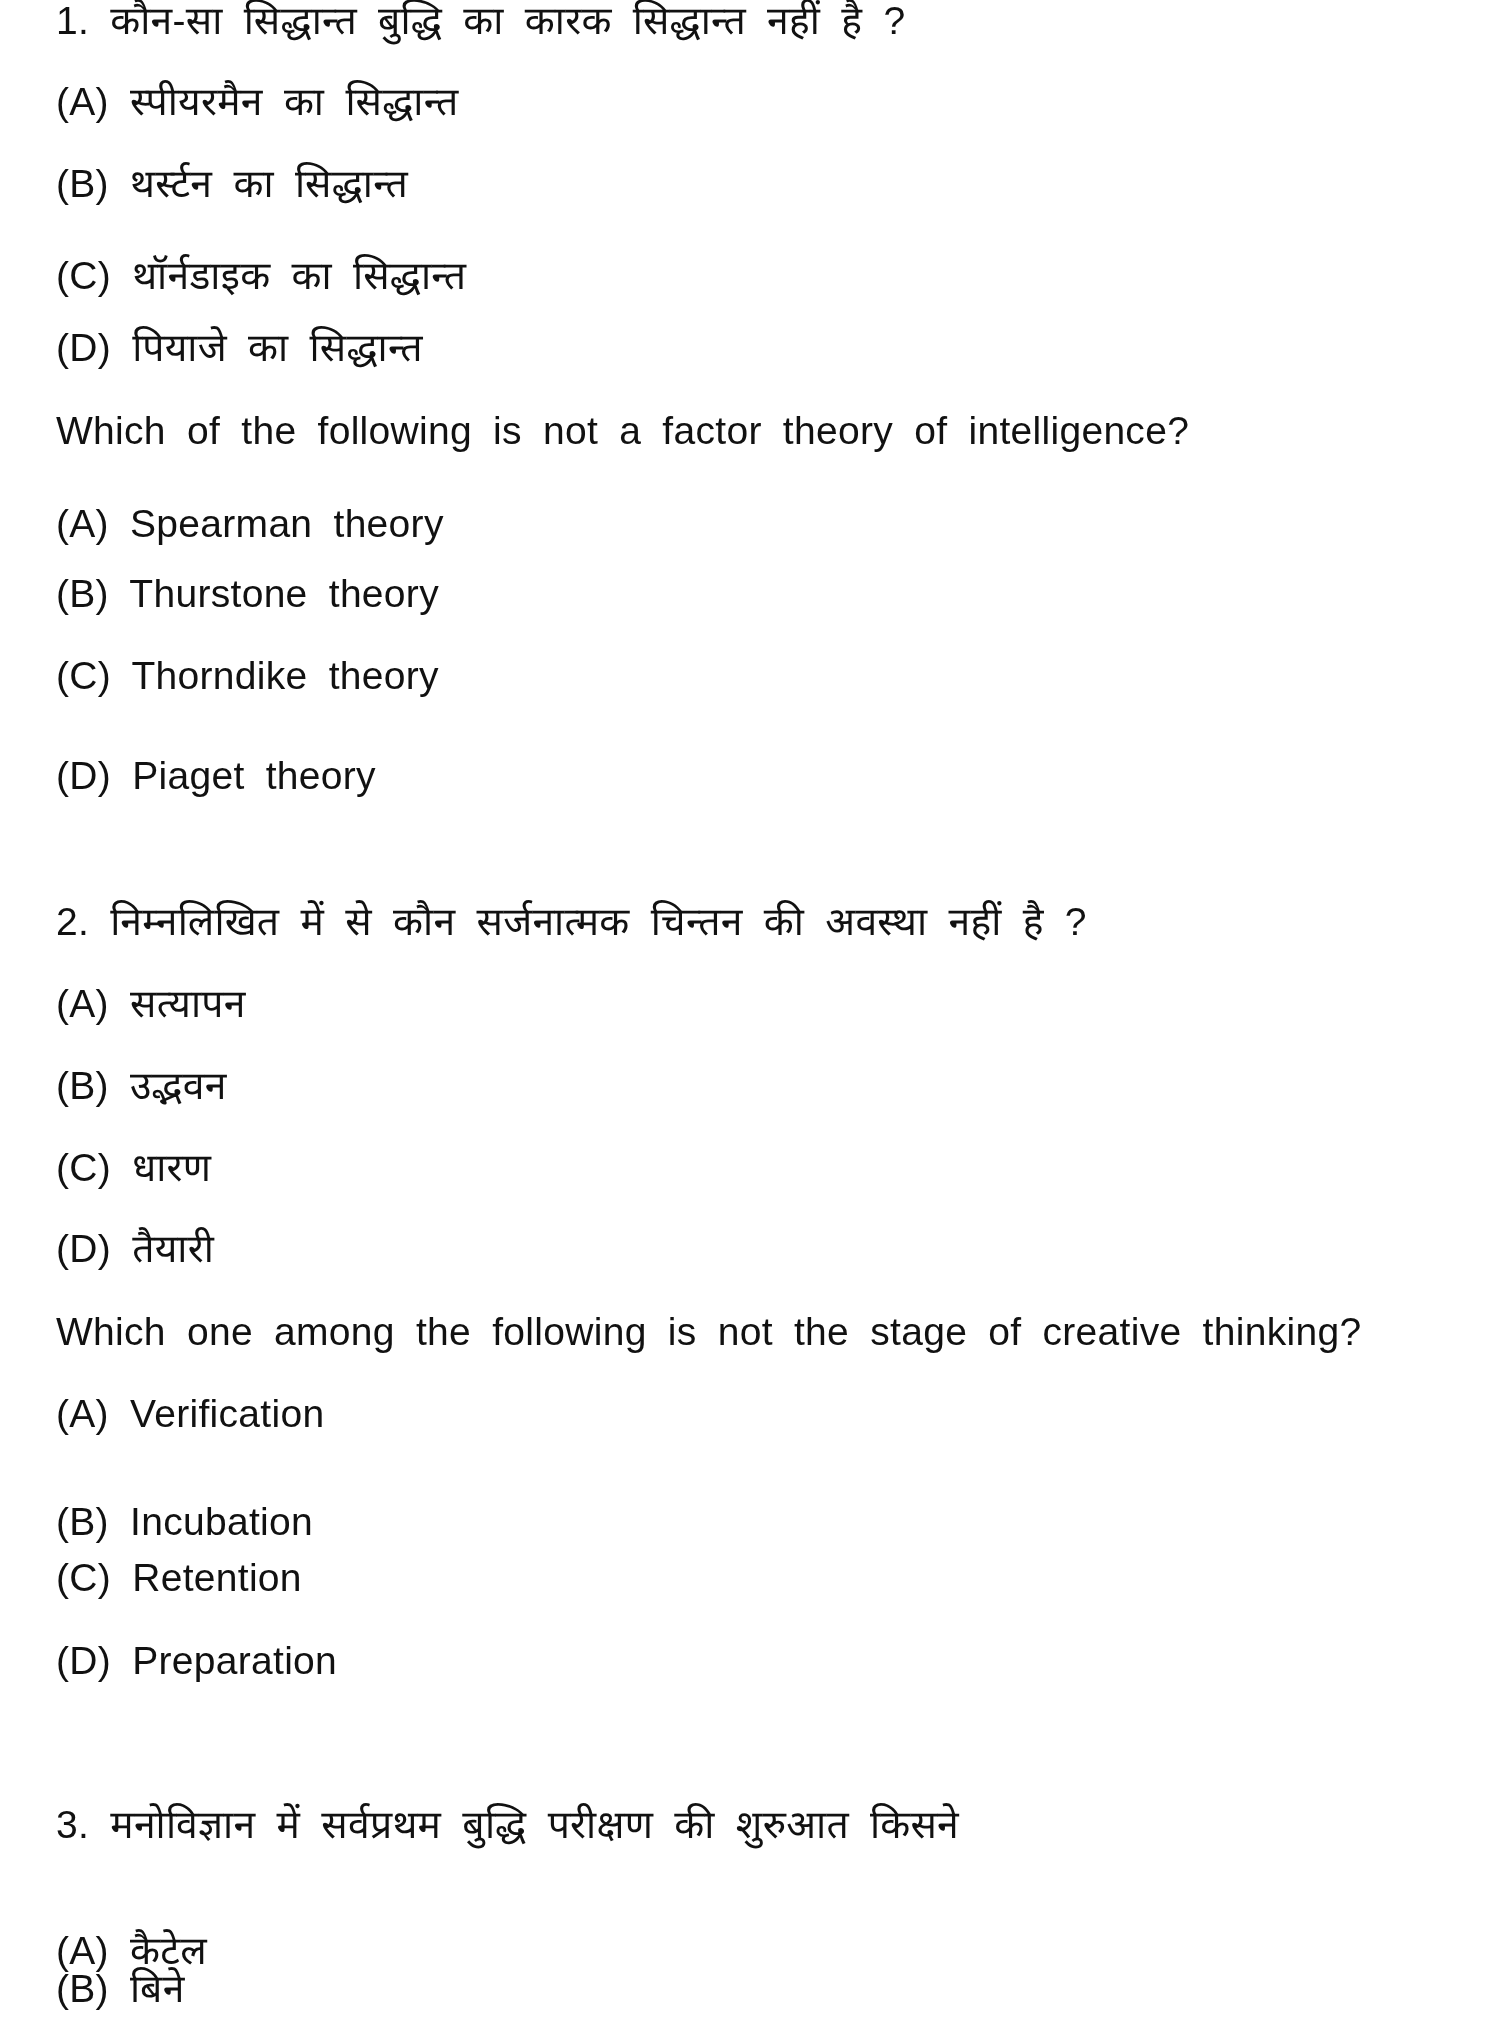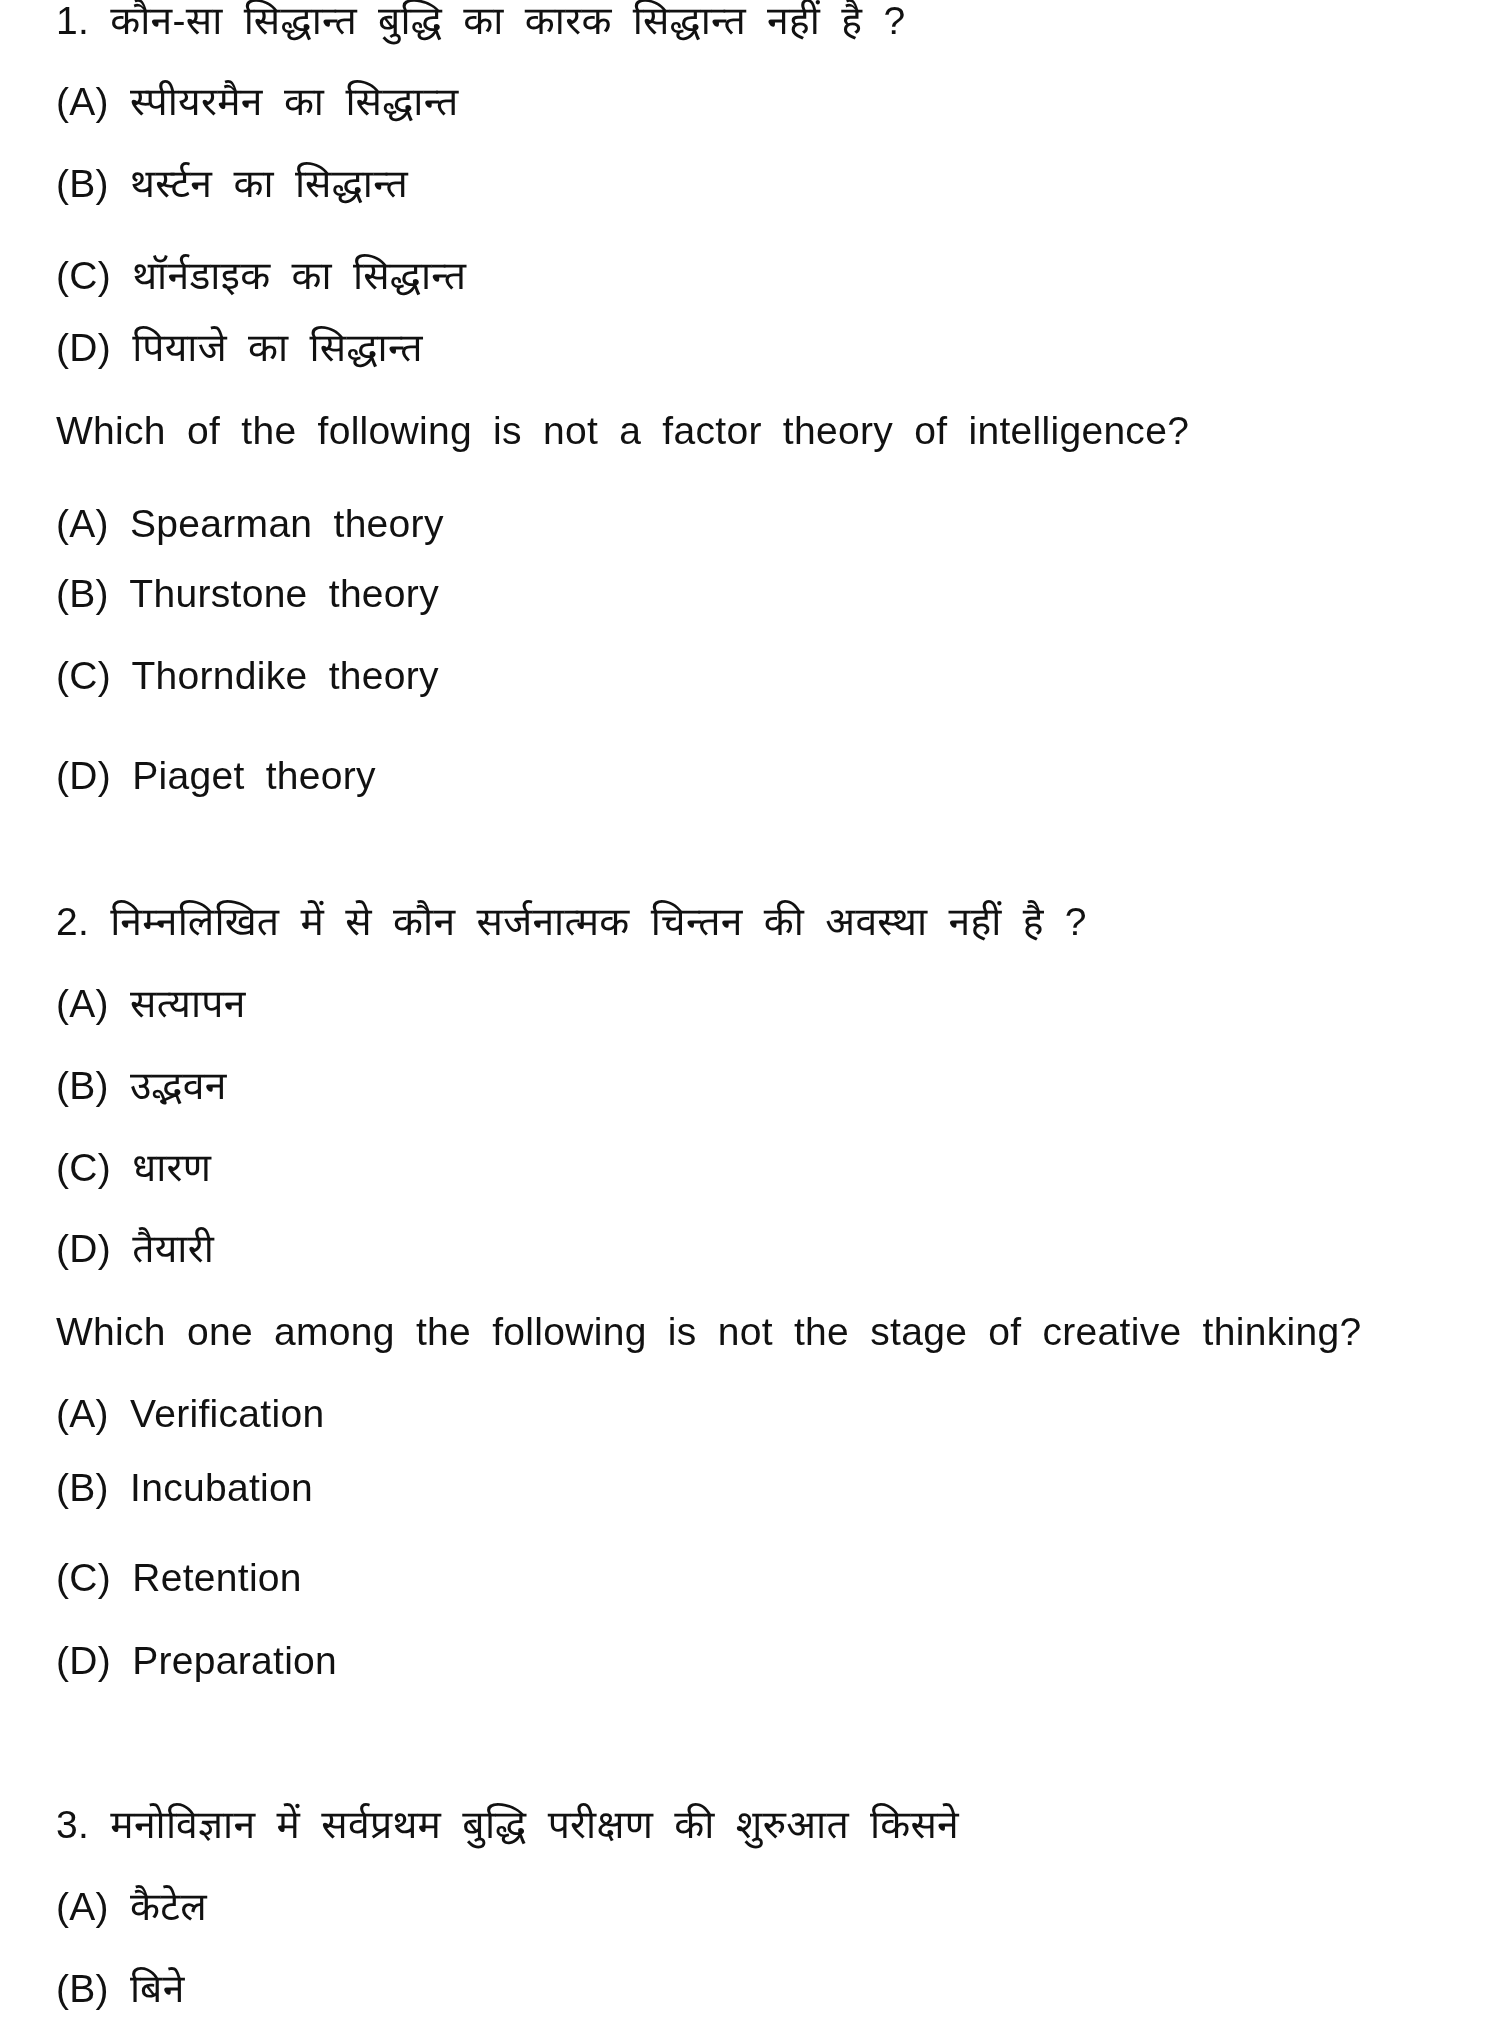--- a/index.html
+++ b/index.html
@@ -25,22 +25,22 @@
 </div>
 
 <div>
   <div class="line" style="top:922px">2. निम्नलिखित में से कौन सर्जनात्मक चिन्तन की अवस्था नहीं है ?</div>
   <div class="line" style="top:1004px">(A) सत्यापन</div>
   <div class="line" style="top:1086px">(B) उद्भवन</div>
   <div class="line" style="top:1168px">(C) धारण</div>
   <div class="line" style="top:1249px">(D) तैयारी</div>
   <div class="line" style="top:1332px">Which one among the following is not the stage of creative thinking?</div>
   <div class="line" style="top:1414px">(A) Verification</div>
-  <div class="line" style="top:1488px">(B) Incubation</div>
+  <div class="line" style="top:1522px">(B) Incubation</div>
   <div class="line" style="top:1578px">(C) Retention</div>
   <div class="line" style="top:1661px">(D) Preparation</div>
 </div>
 
 <div>
   <div class="line" style="top:1825px">3. मनोविज्ञान में सर्वप्रथम बुद्धि परीक्षण की शुरुआत किसने</div>
-  <div class="line" style="top:1907px">(A) कैटेल</div>
+  <div class="line" style="top:1951px">(A) कैटेल</div>
   <div class="line" style="top:1989px">(B) बिने</div>
 </div>
 
 </body></html>

